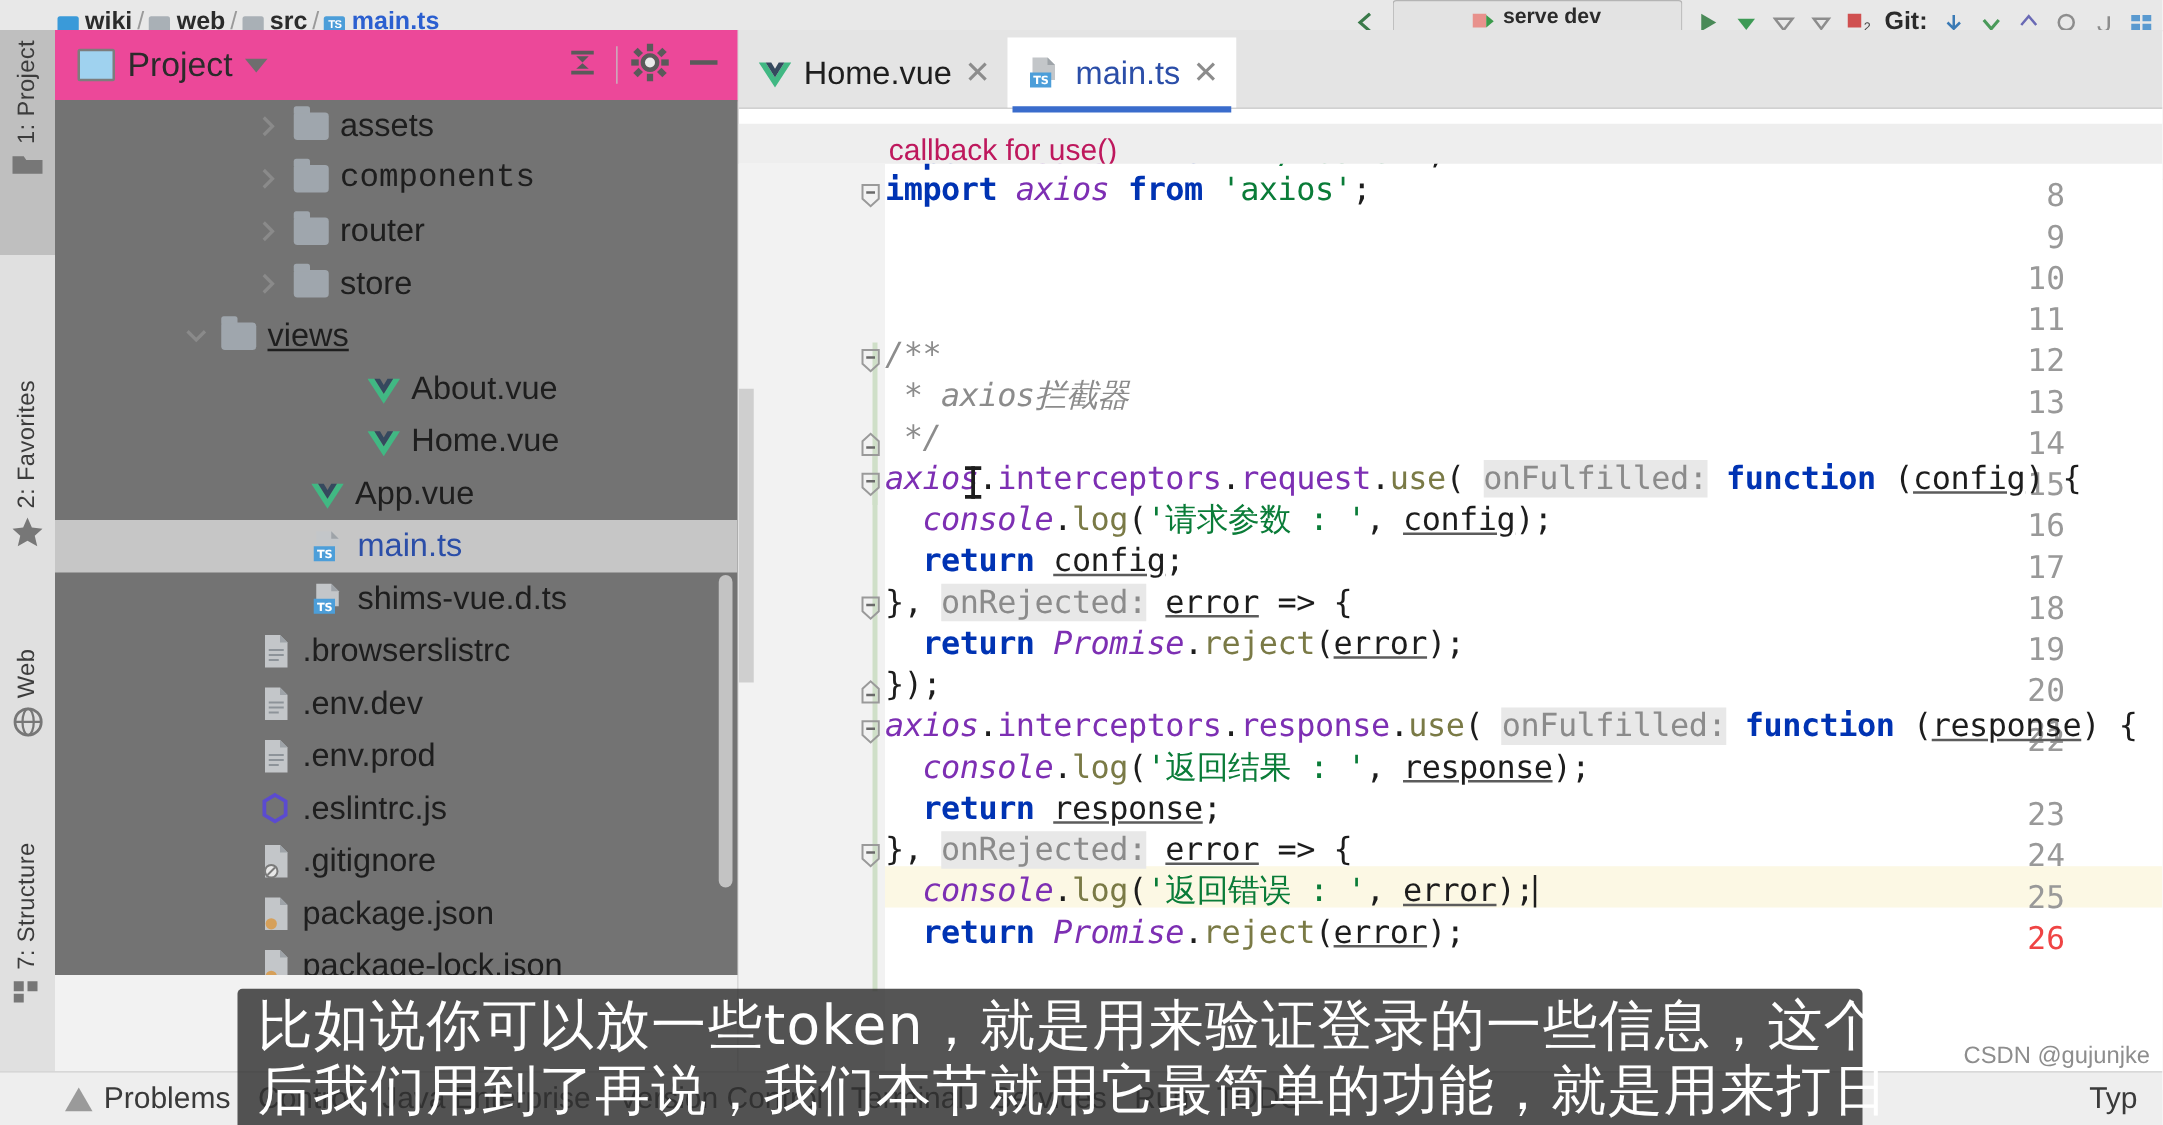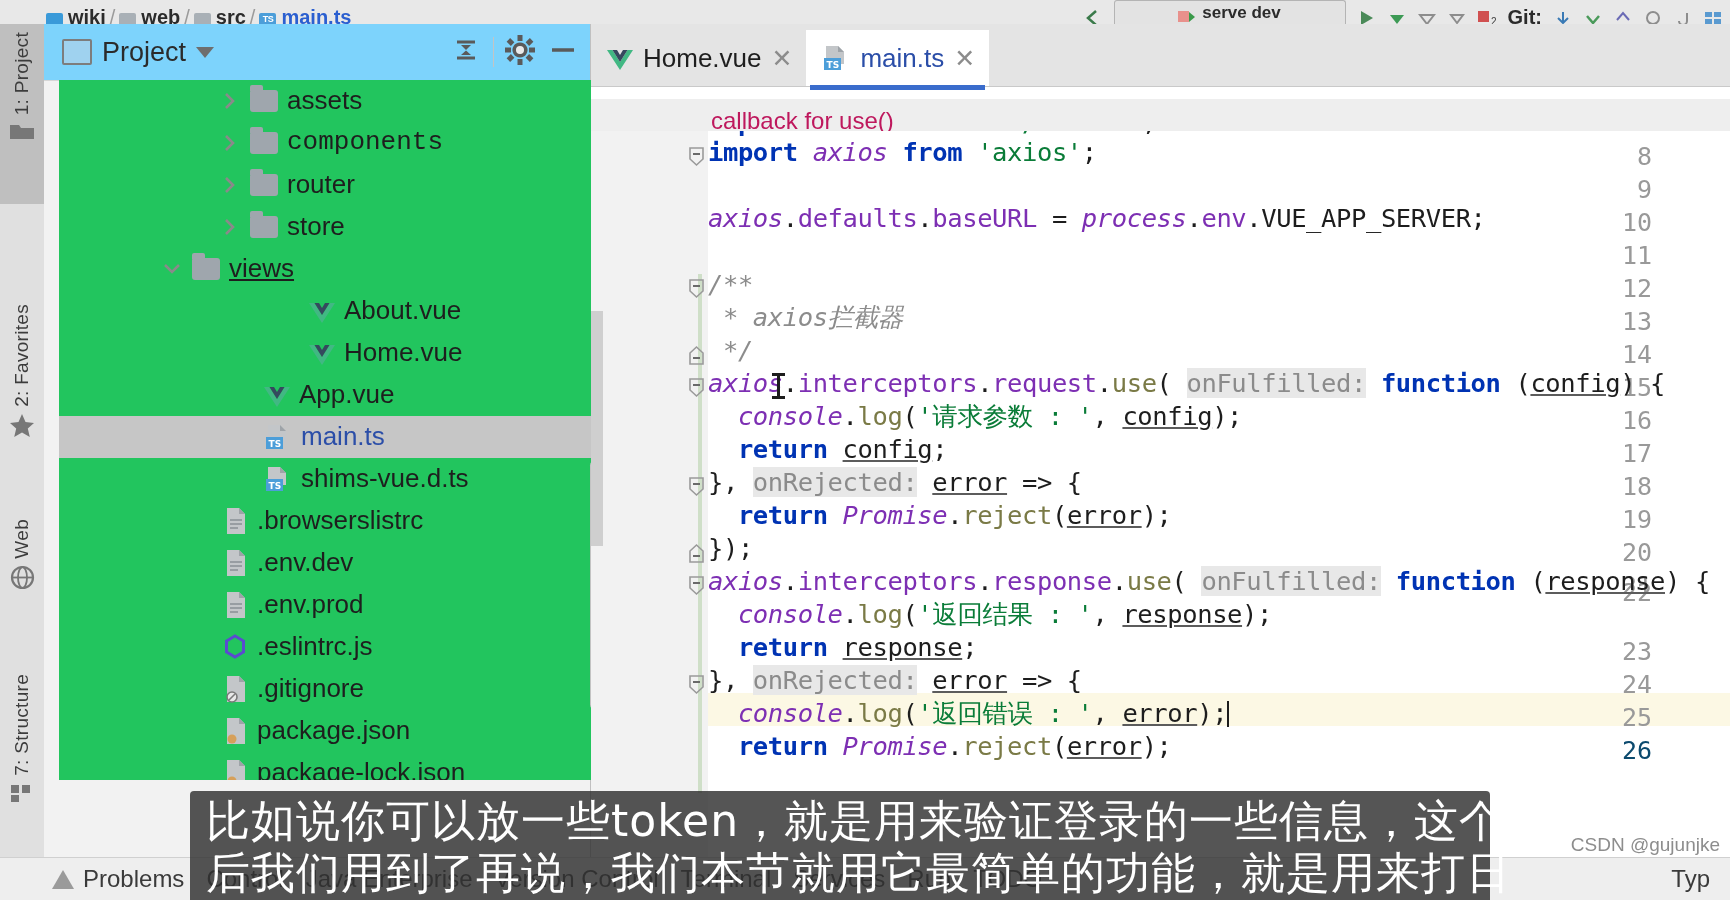--- a/index.html
+++ b/index.html
@@ -51,29 +51,29 @@
   .vtab.active{background:#bfbfbf;}
   .vicon{margin-top:6px;}
 
   
   .projwin{
     position:absolute;left:44px;top:24px;width:546px;height:848px;
     background:#f2f2f2;border-right:1px solid #c0c0c0;
   }
   .projhead{
     height:56px;display:flex;align-items:center;gap:10px;padding:0 10px 0 18px;
-    background:#7dd3fc;border-bottom:1px solid #d6d6d6;justify-content:flex-end;
+    background:#ec4899;border-bottom:1px solid #d6d6d6;justify-content:flex-end;
   }
   .projhead .picon{width:26px;height:22px;background:#9fd2ef;border:2px solid #7d7d7d;border-radius:2px;}
   .projhead .ptitle{font-size:27px;color:#2b2b2b;}
   .caret-down{width:0;height:0;border-left:9px solid transparent;border-right:9px solid transparent;
               border-top:11px solid #6e6e6e;}
   .projhead .spacer{flex:1;}
   .hsep{width:1px;height:30px;background:#c4c4c4;}
-  .tree{position:absolute;left:15px;top:56px;width:546px;height:700px;overflow:hidden;background:#22c55e;}
+  .tree{position:absolute;left:0;top:56px;width:546px;height:700px;overflow:hidden;background:#737373;}
   .row{
     height:42px;display:flex;align-items:center;gap:9px;font-size:26px;color:#1e1e1e;
     white-space:nowrap;
   }
   .row.sel{background:#c6c6c6;}
   .row .arrow{width:22px;flex:0 0 22px;display:flex;align-items:center;justify-content:center;}
   .row .fname{position:relative;top:-1px;}
   .row .fname.blue{color:#2b4ea8;}
   .folder{width:28px;height:22px;background:#9fa6ad;border-radius:2px 3px 3px 3px;position:relative;flex:0 0 28px;}
   .folder:before{content:"";position:absolute;left:0;top:-5px;width:13px;height:6px;background:#9fa6ad;border-radius:2px 2px 0 0;}
@@ -582,21 +582,21 @@
       <div class="lnum" style="top:275px;">16</div>
       <div class="lnum" style="top:308px;">17</div>
       <div class="lnum" style="top:341px;">18</div>
       <div class="lnum" style="top:374px;">19</div>
       <div class="lnum" style="top:407px;">20</div>
       <div class="lnum" style="top:440px;">21</div>
       <div class="lnum" style="top:447px;">22</div>
       <div class="lnum" style="top:506px;">23</div>
       <div class="lnum" style="top:539px;">24</div>
       <div class="lnum" style="top:572px;">25</div>
-      <div class="lnum" style="top:605px;color:#0c4a6e;">26</div>
+      <div class="lnum" style="top:605px;color:#ef4444;">26</div>
 
       <div class="foldmark" style="top:15px;">
         <svg width="22" height="22" viewBox="0 0 22 22">
             <path d="M3 2 h13 v11 l-6.5 6 L3 13 Z" fill="none" stroke="#9a9a9a" stroke-width="1.6"></path>
             <path d="M6 8 h7" stroke="#6a6a6a" stroke-width="2"></path>
           </svg>
       </div>
       <div class="foldmark" style="top:147px;">
         <svg width="22" height="22" viewBox="0 0 22 22">
             <path d="M3 2 h13 v11 l-6.5 6 L3 13 Z" fill="none" stroke="#9a9a9a" stroke-width="1.6"></path>
@@ -639,21 +639,20 @@
             <path d="M6 8 h7" stroke="#6a6a6a" stroke-width="2"></path>
           </svg>
       </div>
 
       <div class="codeblocks">
 
         <div class="cline" style="top:-25px;color:#1d1d1d;"><span class="k">import</span> <span class="id">router</span> <span class="k">from</span> <span class="str">'./router'</span><span class="plain">;</span></div>
 
         <div class="cline" style="top:5px;"><span class="k">import</span> <span class="id">axios</span> <span class="k">from</span> <span class="str">'axios'</span><span class="plain">;</span></div>
 
-        <div class="cline" style="top:71px;"><span class="id">axios</span><span class="plain">.</span><span class="idn">defaults</span><span class="plain">.</span><span class="idn">baseURL</span><span class="plain"> = </span><span class="id">process</span><span class="plain">.</span><span class="idn">env</span><span class="plain">.VUE_APP_SERVER;</span></div>
 
         <div class="cline" style="top:137px;"><span class="cmt">/**</span></div>
         <div class="cline" style="top:170px;"><span class="cmt"> * axios拦截器</span></div>
         <div class="cline" style="top:203px;"><span class="cmt"> */</span></div>
 
         <div class="cline" style="top:236px;"><span class="id">axios</span><span class="plain">.</span><span class="idn">interceptors</span><span class="plain">.</span><span class="idn">request</span><span class="plain">.</span><span class="fn">use</span><span class="plain">( </span><span class="param">onFulfilled:</span> <span class="k">function</span> <span class="plain">(</span><span class="u plain">config</span><span class="plain">) {</span></div>
         <div class="cline" style="top:269px;"><span class="plain">  </span><span class="id">console</span><span class="plain">.</span><span class="fn">log</span><span class="plain">(</span><span class="str">'请求参数 : '</span><span class="plain">, </span><span class="u plain">config</span><span class="plain">);</span></div>
         <div class="cline" style="top:302px;"><span class="plain">  </span><span class="k">return</span> <span class="u plain">config</span><span class="plain">;</span></div>
         <div class="cline" style="top:335px;"><span class="plain">}, </span><span class="param">onRejected:</span> <span class="u plain">error</span><span class="plain"> =&gt; {</span></div>
         <div class="cline" style="top:368px;"><span class="plain">  </span><span class="k">return</span> <span class="id">Promise</span><span class="plain">.</span><span class="fn">reject</span><span class="plain">(</span><span class="u plain">error</span><span class="plain">);</span></div>

